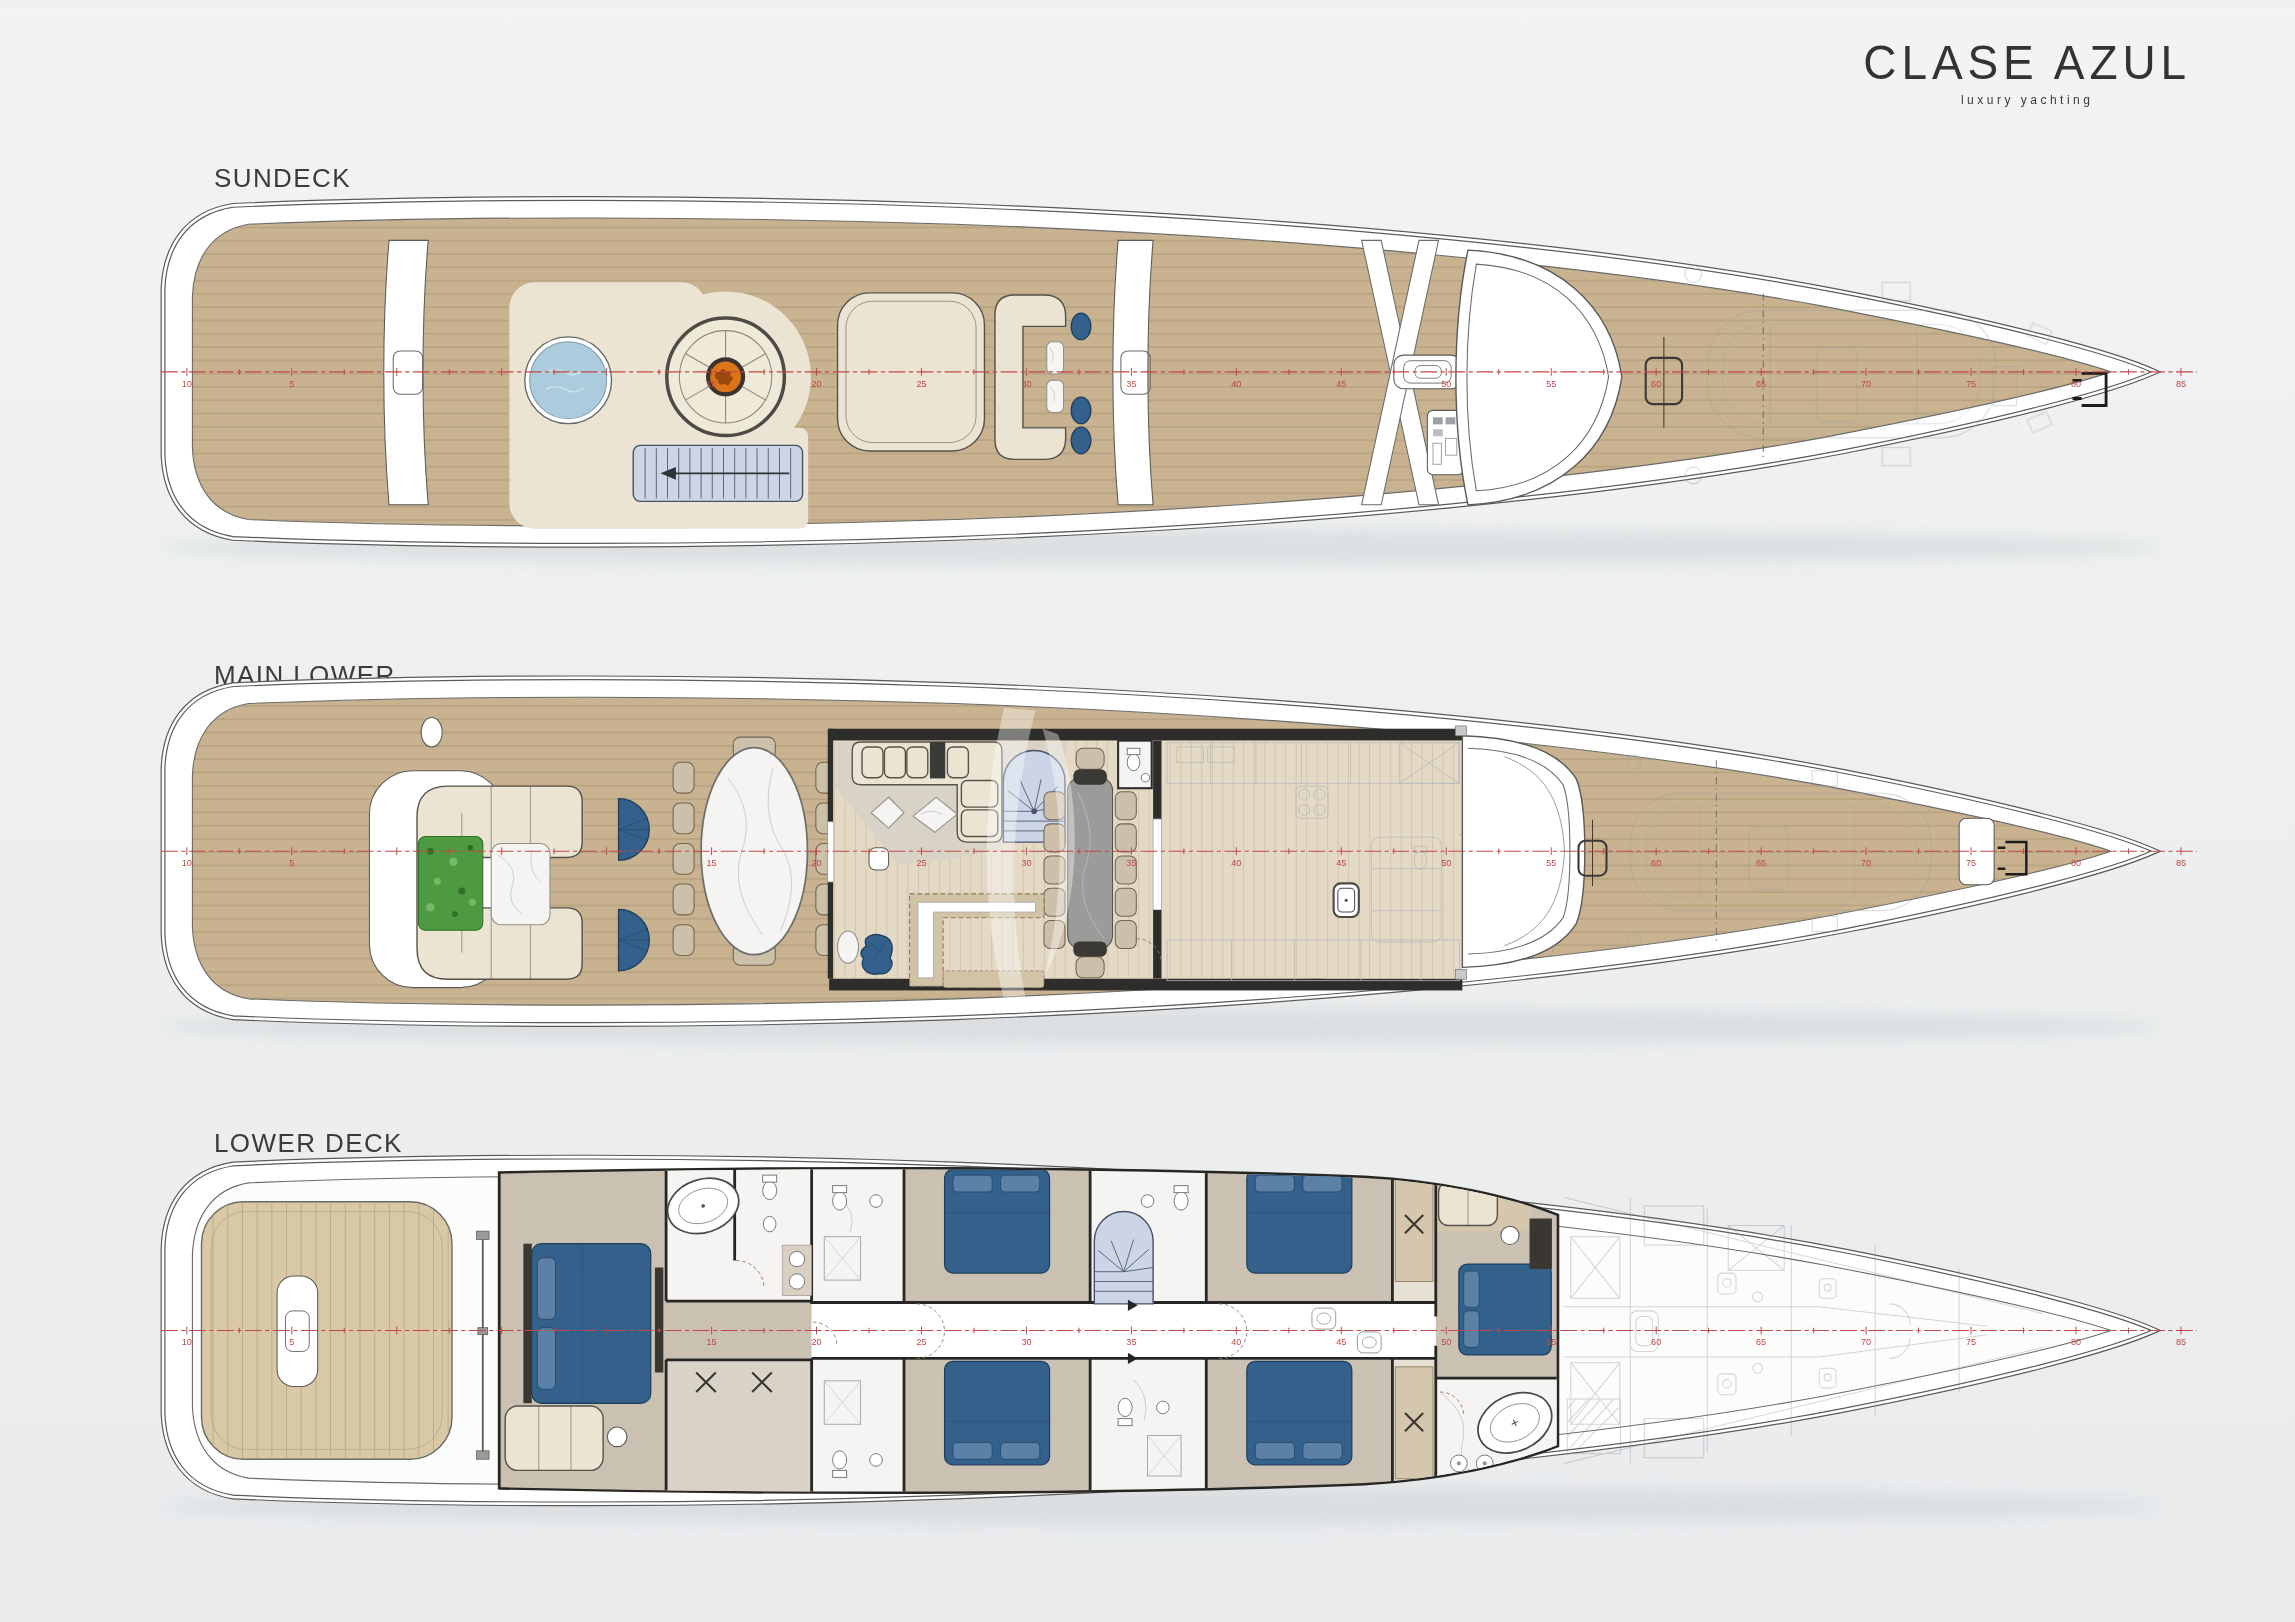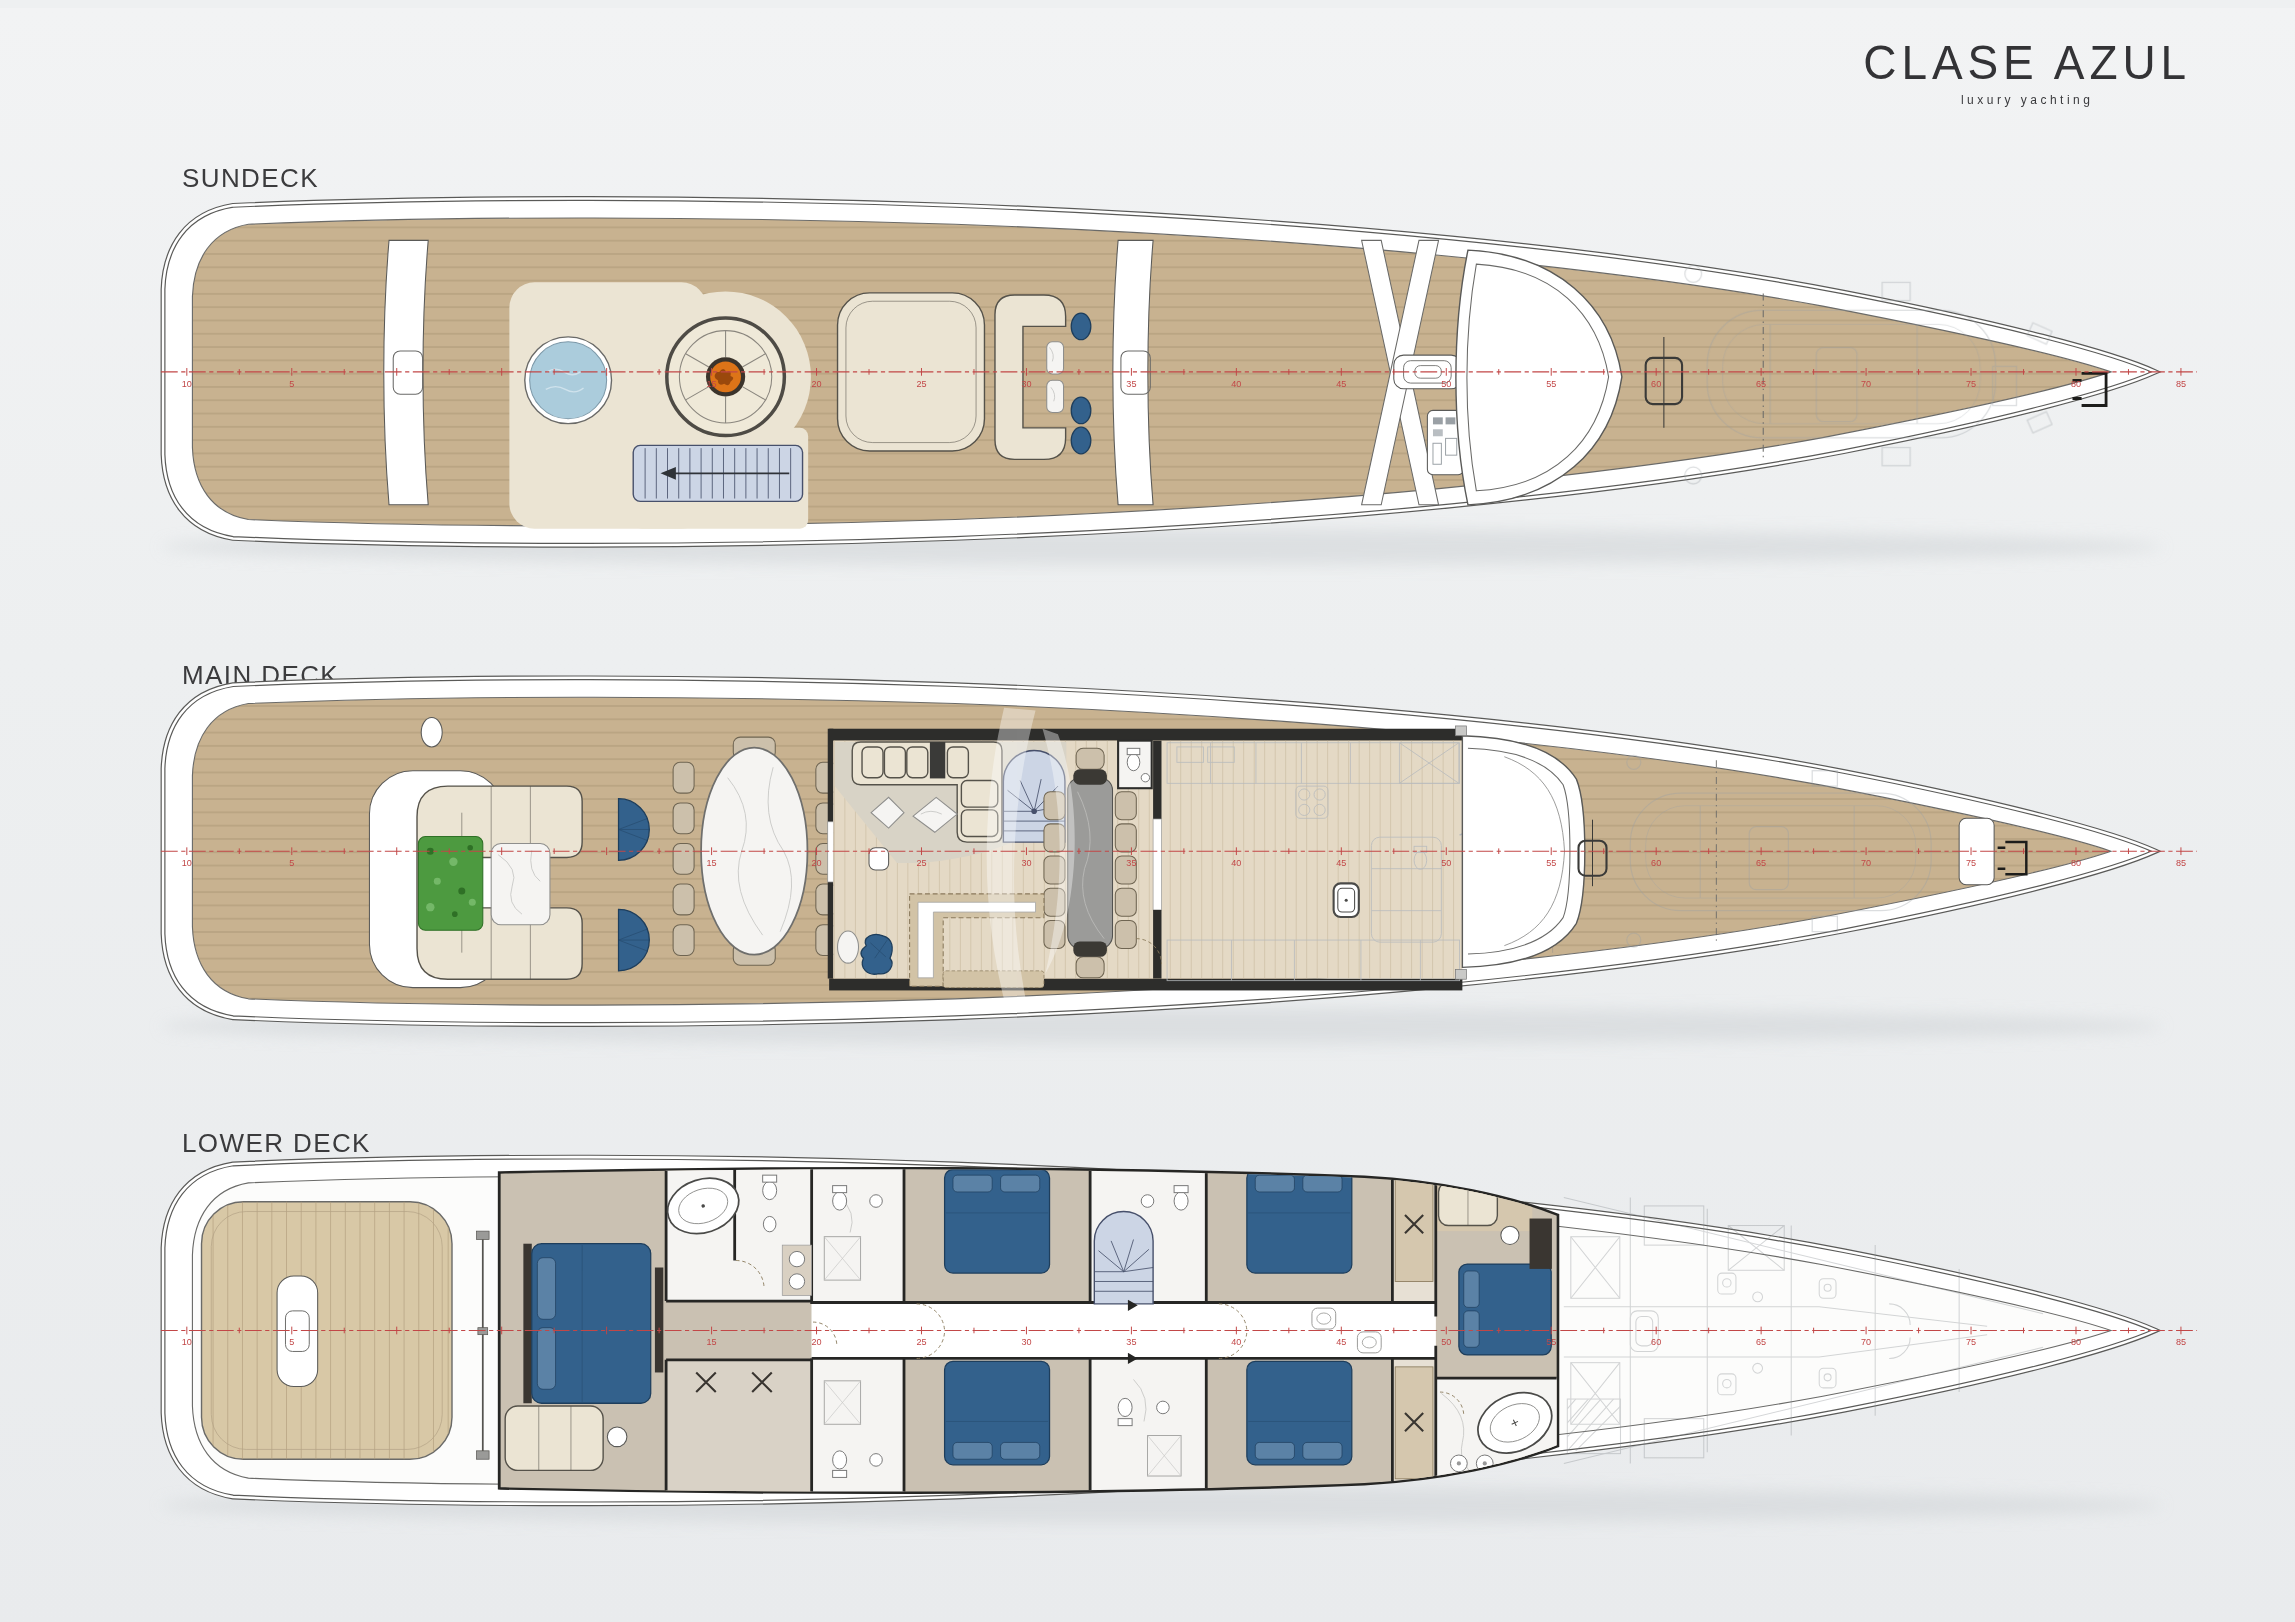--- a/index.html
+++ b/index.html
@@ -11,21 +11,21 @@
     --fire:#dd7418; --fireDark:#8a3d0a; --plant:#4d9a40; --plantDark:#2f7026;
     --tan:#ccc0ab; --tanLine:#6f6552; --grey:#9b9b99; --dark:#2d2d2b;
     --ghost:#9aa0a5; --galley:#b6babd; --ink:#333335;
   }
   html,body{margin:0;padding:0;}
   body{background:var(--bg);font-family:"Liberation Sans",sans-serif;}
   .page{position:relative;width:2295px;height:1622px;background:linear-gradient(180deg,#f2f3f4 0%,#edeff0 40%,#e9ebed 100%);overflow:hidden;margin-top:8px;}
   .brand{position:absolute;top:26.6px;right:104px;text-align:center;color:#2f2f31;}
   .brand .title{font-size:46px;letter-spacing:4.9px;font-weight:400;color:#333336;transform:scaleY(1.05);}
   .brand .sub{font-size:12px;letter-spacing:3.5px;margin-top:4.2px;color:#3a3a3d;}
-  .deck-label{position:absolute;left:182px;font-size:26px;letter-spacing:1.4px;color:#3b3b3d;}
+  .deck-label{position:absolute;left:214px;font-size:26px;letter-spacing:1.4px;color:#3b3b3d;}
   #lbl-sun{top:155px}
   #lbl-main{top:652px}
   #lbl-low{top:1120px}
   svg{position:absolute;left:0;top:0;}
   svg text.cl-num{font-family:"Liberation Sans",sans-serif;font-size:13px;fill:var(--red);}
   .hullA{fill:#ffffff;stroke:var(--line);stroke-width:7;}
   .hullB{fill:none;stroke:#ffffff;stroke-width:3.6;}
   .deckF{fill:var(--wood);}
   .deckW{fill:#fcfcfb;}
   .deckL{fill:none;stroke:#6a6a68;stroke-width:1.6;}
@@ -51,21 +51,21 @@
 <body>
 
 <div class="page">
 
   <div class="brand">
     <div class="title">CLASE AZUL</div>
     <div class="sub">luxury yachting</div>
   </div>
 
   <div class="deck-label" id="lbl-sun">SUNDECK</div>
-  <div class="deck-label" id="lbl-main">MAIN DECK</div>
+  <div class="deck-label" id="lbl-main">MAIN LOWER</div>
   <div class="deck-label" id="lbl-low">LOWER DECK</div>
 
   <svg width="2295" height="1622" viewBox="0 0 3280 2318">
     <defs>
       <filter id="soft" x="-20%" y="-60%" width="140%" height="220%">
           <feGaussianBlur stdDeviation="11"></feGaussianBlur>
         </filter>
       <path id="hullP" d="M 118,-238 C 430,-252 820,-250 1150,-238 C 1660,-219 2110,-174 2420,-114 C 2645,-70 2805,-28 2866,0 C 2805,28 2645,70 2420,114 C 2110,174 1660,219 1150,238 C 820,250 430,252 118,238 C 50,227 20,178 18,118 L 18,-118 C 20,-178 50,-227 118,-238 Z"></path>
       <path id="deckP" d="M 140,-211 C 440,-224 820,-222 1150,-211 C 1645,-193 2085,-150 2390,-94 C 2592,-55 2738,-22 2802,0 C 2738,22 2592,55 2390,94 C 2085,150 1645,193 1150,211 C 820,222 440,224 140,211 C 88,202 62,162 60,108 L 60,-108 C 62,-162 88,-202 140,-211 Z"></path>
       <pattern id="pat-planks" width="60" height="19" patternUnits="userSpaceOnUse">

